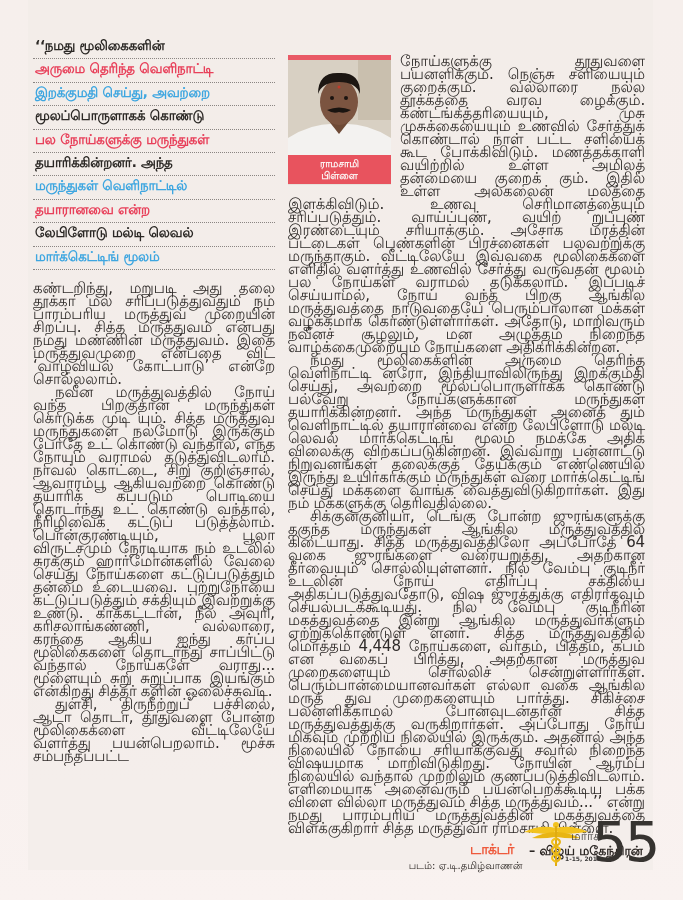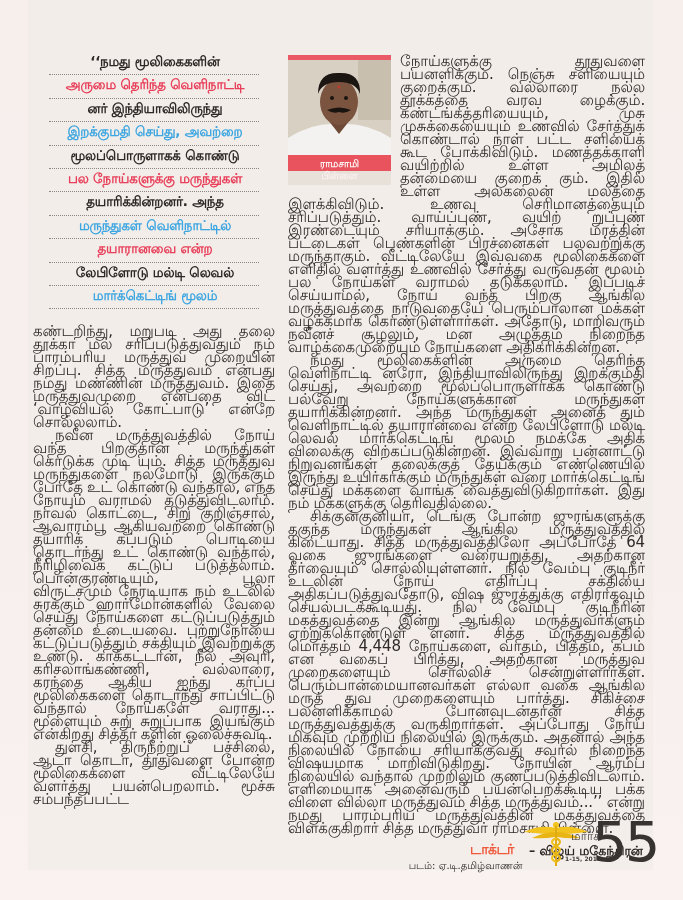--- a/index.html
+++ b/index.html
@@ -16,21 +16,21 @@
     }
     .paper-edge {
       position: absolute; left: 28px; top: 0; width: 625px; height: 870px;
       background: #f1ebe7;
       opacity: 0.55;
     }
     
     .left-col {
       position: absolute; left: 33px; top: 36px; width: 242px;
     }
-    .pullquote { margin: 16px; padding: 0; text-align: center; }
+    .pullquote { margin: 0; padding: 0; }
     .pq-line {
       font-family: "DejaVu Sans", sans-serif;
       font-weight: bold;
       font-size: 13.4px;
       line-height: 20px;
       height: 22.4px;
       white-space: nowrap;
       letter-spacing: -0.2px;
       border-bottom: 1.5px dotted #8a8582;
       padding-left: 2px;
@@ -62,21 +62,21 @@
       position: relative;
       background: #e7e1da;
     }
     .photo-topbar { position: absolute; left: 0; top: 0; width: 103px; height: 5px; background: #e95a66; }
     .photo-img {
       position: absolute; left: 0; top: 5px; width: 103px; height: 95px;
       background: linear-gradient(180deg, #d9d2c7 0%, #cfc5b6 40%, #e9e7e3 80%, #f1efec 100%);
       overflow: hidden;
     }
     .photo-caption {
-      position: absolute; left: 0; top: 100px; width: 103px; height: 16px;
+      position: absolute; left: 0; top: 100px; width: 103px; height: 29px;
       background: #e8535e;
       color: #fbeeee;
       font-size: 10px; line-height: 12px; text-align: center;
       padding-top: 3px; box-sizing: border-box;
       font-weight: bold;
     }
     .byline {
       text-align: right; font-weight: bold; font-size: 12.5px; line-height: 16px;
       margin-top: 8px; padding-right: 2px; color: #2a2522;
     }
@@ -108,21 +108,20 @@
 </head>
 <body>
 
 <div class="page">
   <div class="paper-edge"></div>
 
   <div class="left-col">
     <div class="pullquote">
       <div class="pq-line pq-dark">‘‘நமது மூலிகைகளின்</div>
       <div class="pq-line pq-red">அருமை தெரிந்த வெளிநாட்டி</div>
-      <div class="pq-line pq-dark">னர் இந்தியாவிலிருந்து</div>
       <div class="pq-line pq-blue">இறக்குமதி செய்து, அவற்றை</div>
       <div class="pq-line pq-dark">மூலப்பொருளாகக் கொண்டு</div>
       <div class="pq-line pq-red">பல நோய்களுக்கு மருந்துகள்</div>
       <div class="pq-line pq-dark">தயாரிக்கின்றனர். அந்த</div>
       <div class="pq-line pq-blue">மருந்துகள் வெளிநாட்டில்</div>
       <div class="pq-line pq-red">தயாரானவை என்ற</div>
       <div class="pq-line pq-dark">லேபிளோடு மல்டி லெவல்</div>
       <div class="pq-line pq-blue">மார்க்கெட்டிங் மூலம்</div>
     </div>
 

